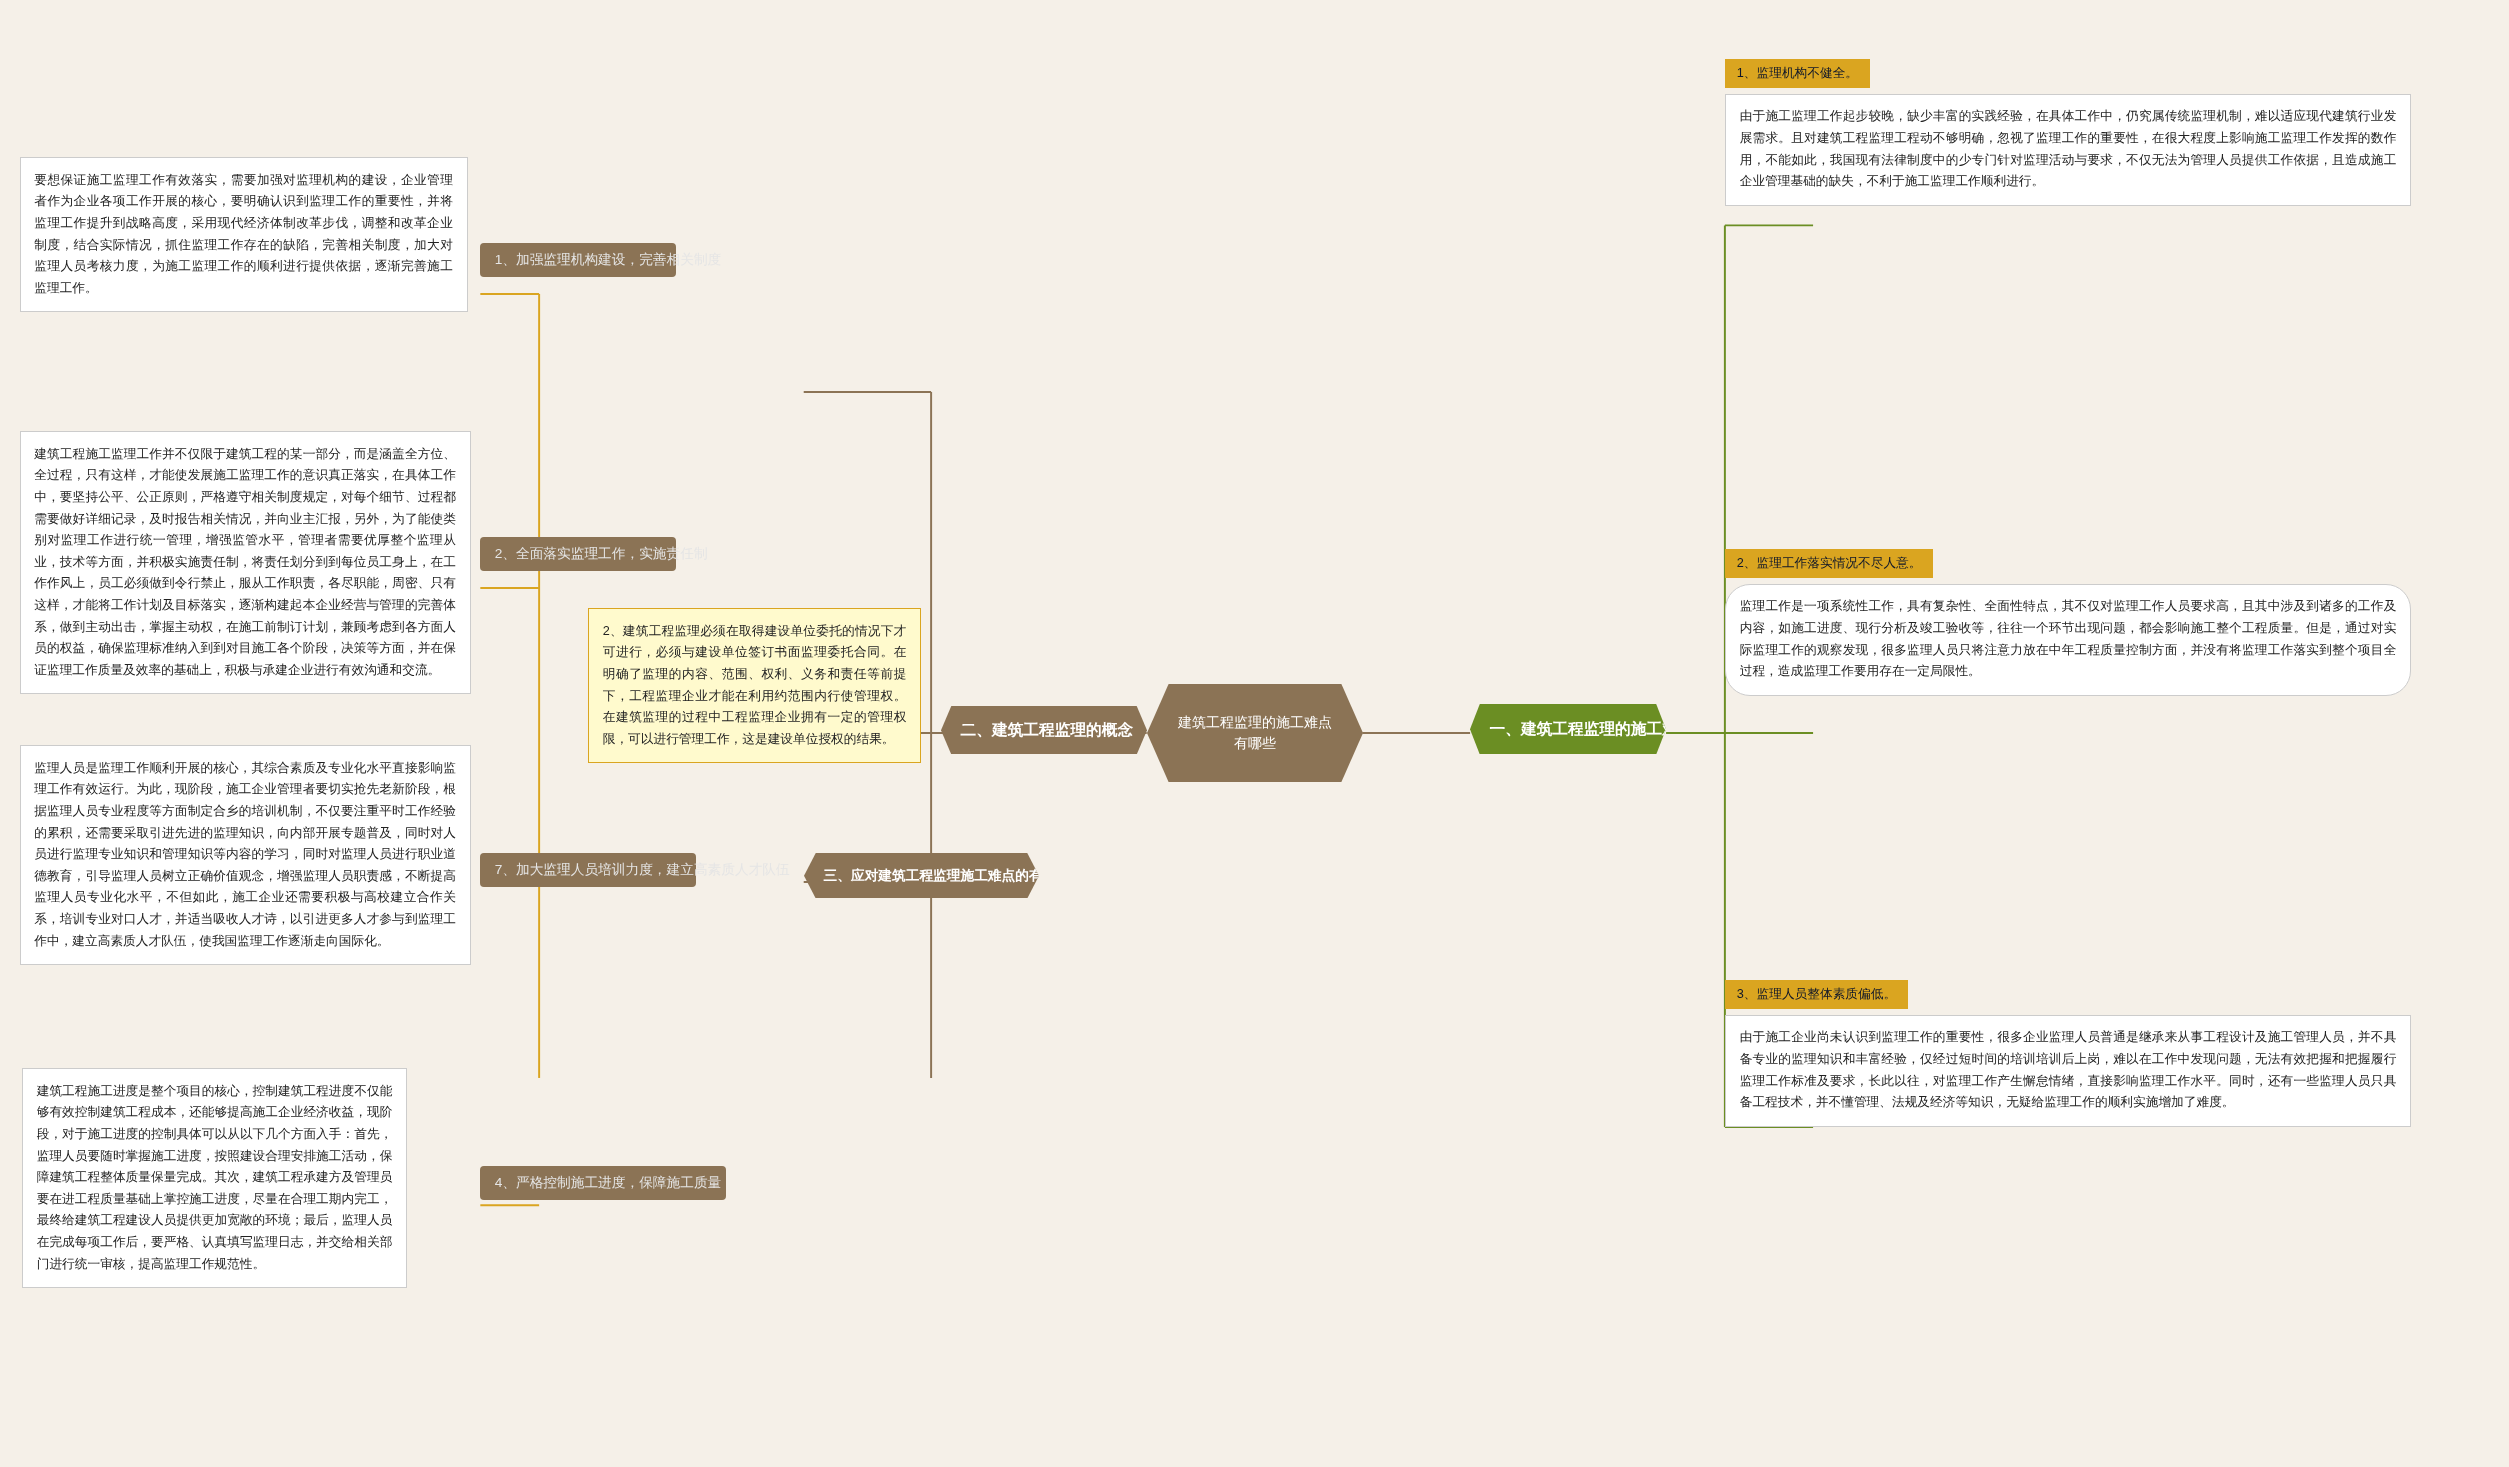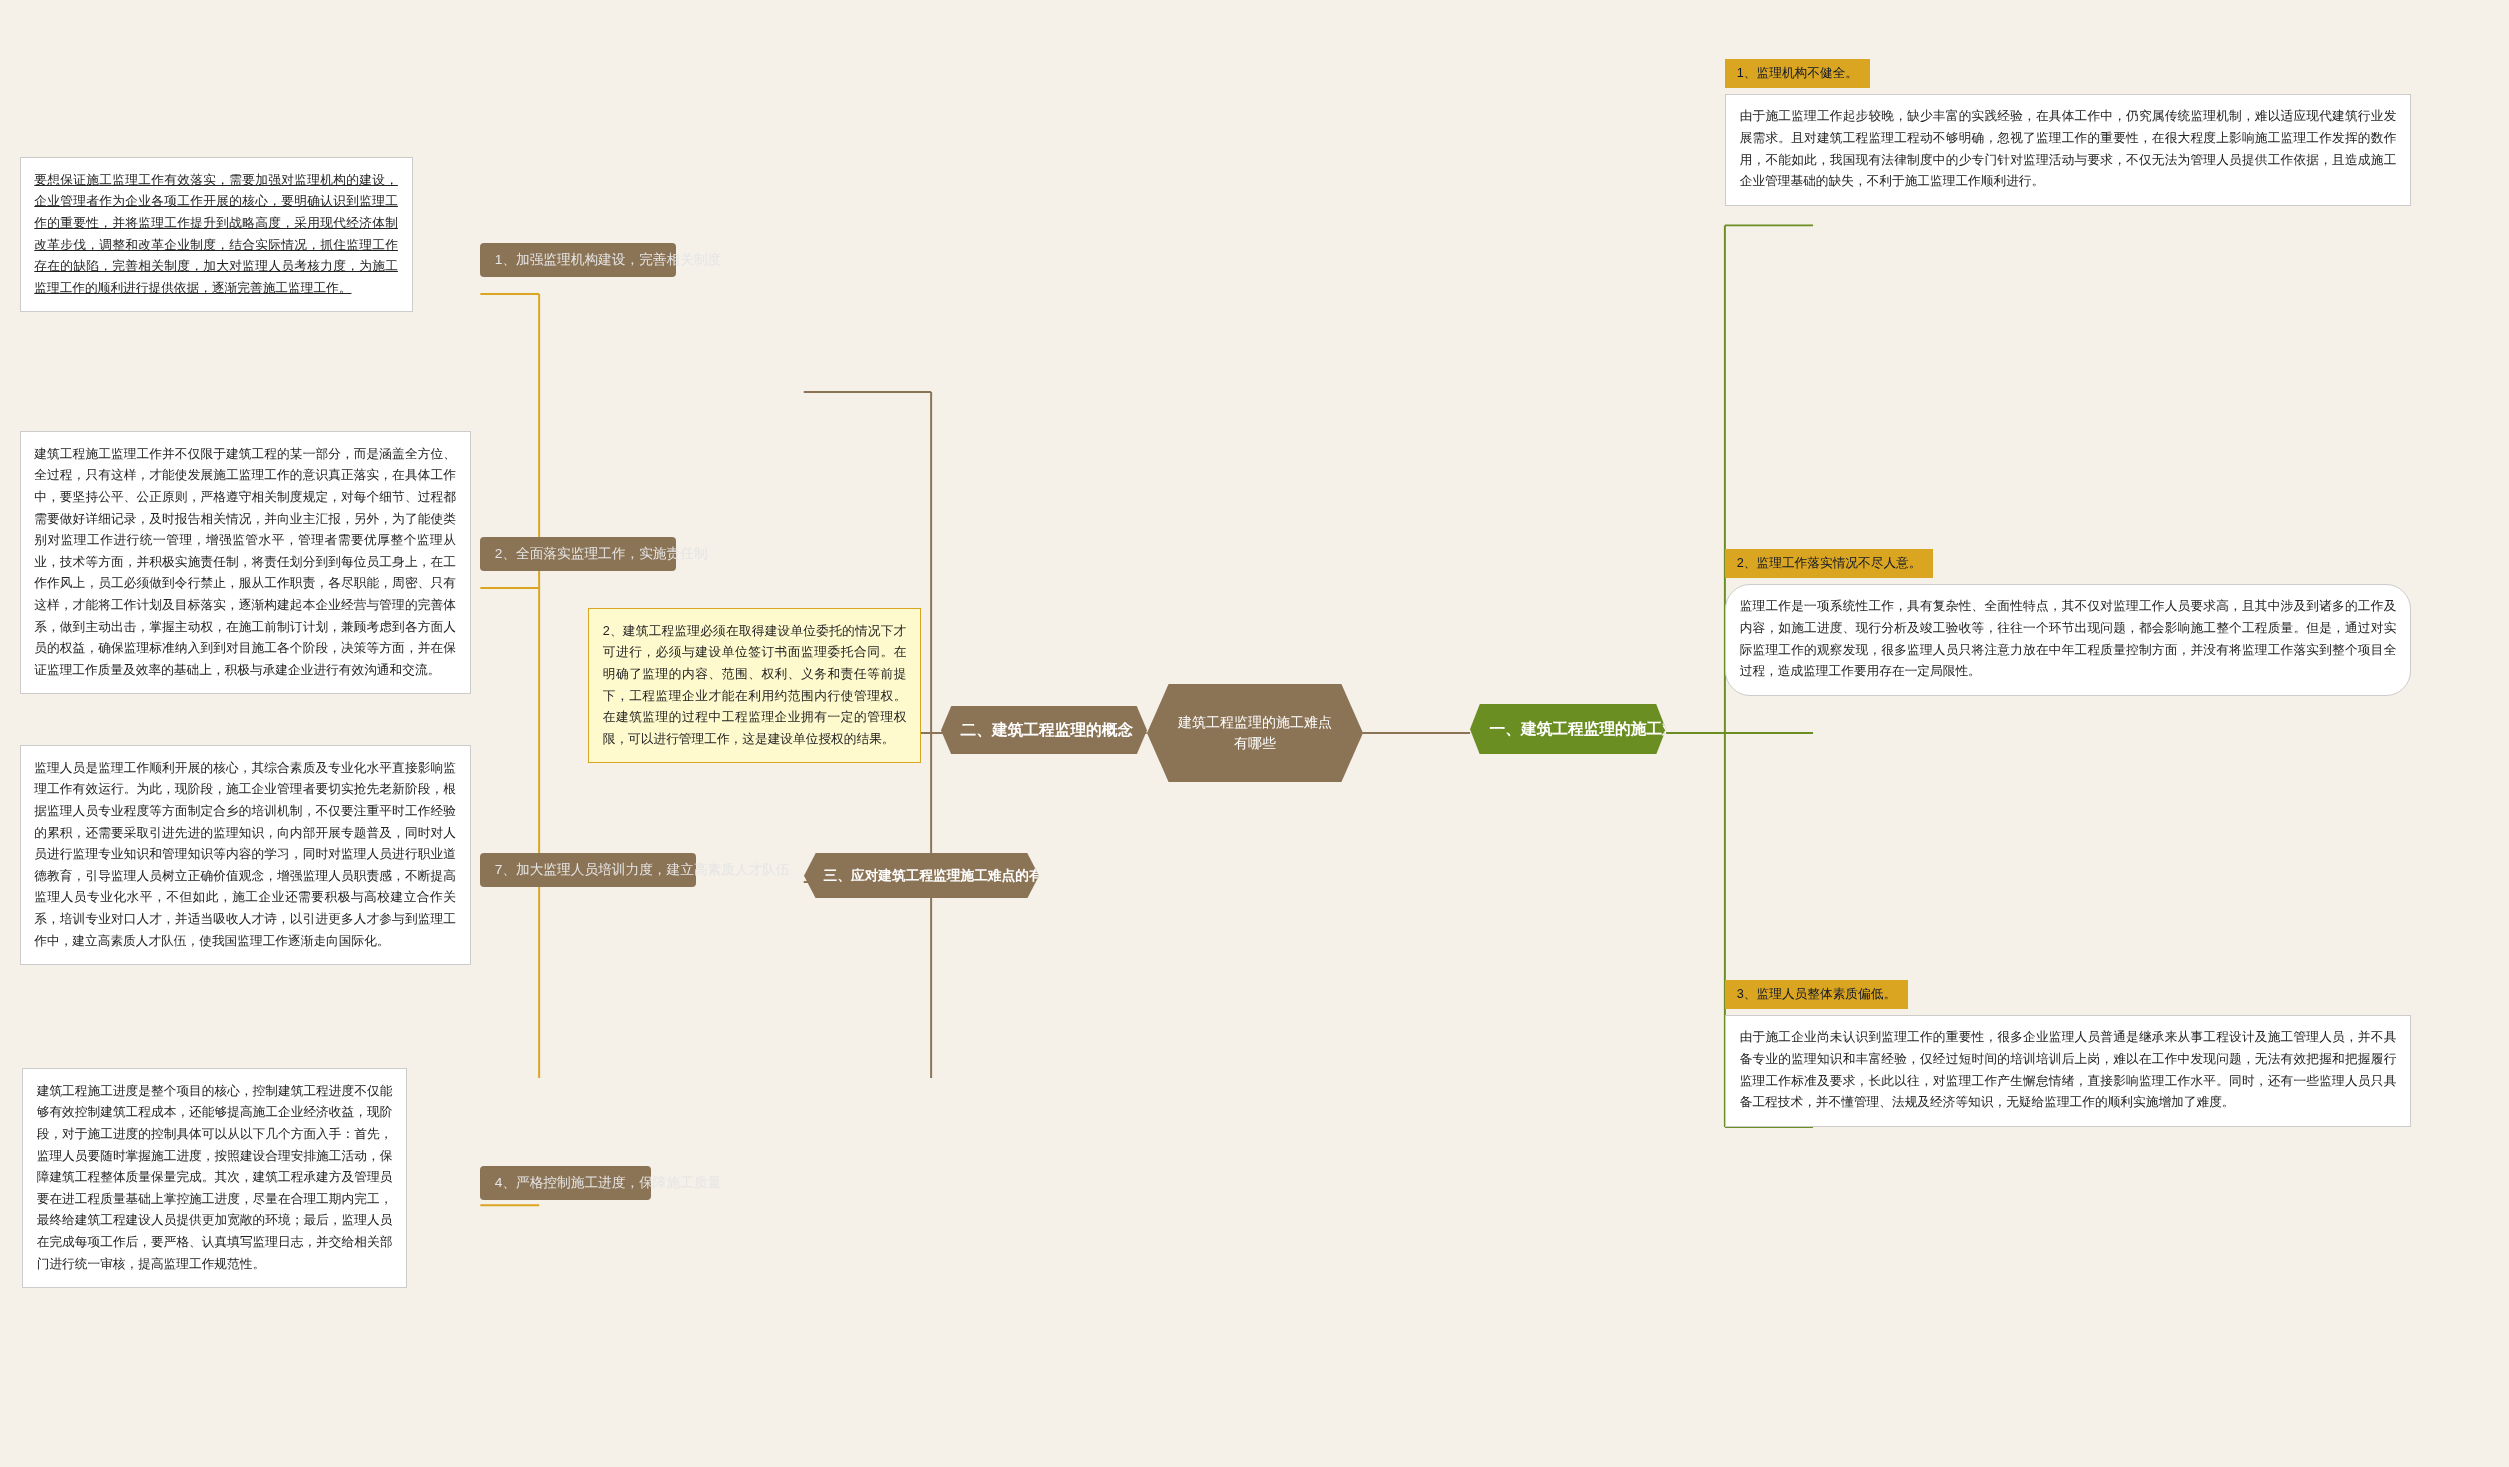--- a/index.html
+++ b/index.html
@@ -199,41 +199,41 @@
   </div>
 
   <div class="node section-header" style="left:804px; top:853px; width:235px; padding:13.7px 19.6px; font-size:13.7px;">
     <span>三、应对建筑工程监理施工难点的有效措施</span>
   </div>
 
   <div class="node sub-label" style="left:480px; top:243px; width:196px;">
     <span>1、加强监理机构建设，完善相关制度</span>
   </div>
 
-  <div class="node text-box" style="left:19.6px; top:157px; width:393px;text-decoration:underline;">
+  <div class="node text-box" style="left:19.6px; top:157px; width:448px;">
     <span>要想保证施工监理工作有效落实，需要加强对监理机构的建设，企业管理者作为企业各项工作开展的核心，要明确认识到监理工作的重要性，并将监理工作提升到战略高度，采用现代经济体制改革步伐，调整和改革企业制度，结合实际情况，抓住监理工作存在的缺陷，完善相关制度，加大对监理人员考核力度，为施工监理工作的顺利进行提供依据，逐渐完善施工监理工作。</span>
   </div>
 
   <div class="node sub-label" style="left:480px; top:537px; width:196px;">
     <span>2、全面落实监理工作，实施责任制</span>
   </div>
 
   <div class="node text-box" style="left:19.6px; top:431px; width:451px;">
     <span>建筑工程施工监理工作并不仅限于建筑工程的某一部分，而是涵盖全方位、全过程，只有这样，才能使发展施工监理工作的意识真正落实，在具体工作中，要坚持公平、公正原则，严格遵守相关制度规定，对每个细节、过程都需要做好详细记录，及时报告相关情况，并向业主汇报，另外，为了能使类别对监理工作进行统一管理，增强监管水平，管理者需要优厚整个监理从业，技术等方面，并积极实施责任制，将责任划分到到每位员工身上，在工作作风上，员工必须做到令行禁止，服从工作职责，各尽职能，周密、只有这样，才能将工作计划及目标落实，逐渐构建起本企业经营与管理的完善体系，做到主动出击，掌握主动权，在施工前制订计划，兼顾考虑到各方面人员的权益，确保监理标准纳入到到对目施工各个阶段，决策等方面，并在保证监理工作质量及效率的基础上，积极与承建企业进行有效沟通和交流。</span>
   </div>
 
   <div class="node sub-label" style="left:480px; top:853px; width:216px;">
     <span>7、加大监理人员培训力度，建立高素质人才队伍</span>
   </div>
 
   <div class="node text-box" style="left:19.6px; top:745px; width:451px;">
     <span>监理人员是监理工作顺利开展的核心，其综合素质及专业化水平直接影响监理工作有效运行。为此，现阶段，施工企业管理者要切实抢先老新阶段，根据监理人员专业程度等方面制定合乡的培训机制，不仅要注重平时工作经验的累积，还需要采取引进先进的监理知识，向内部开展专题普及，同时对人员进行监理专业知识和管理知识等内容的学习，同时对监理人员进行职业道德教育，引导监理人员树立正确价值观念，增强监理人员职责感，不断提高监理人员专业化水平，不但如此，施工企业还需要积极与高校建立合作关系，培训专业对口人才，并适当吸收人才诗，以引进更多人才参与到监理工作中，建立高素质人才队伍，使我国监理工作逐渐走向国际化。</span>
   </div>
 
-  <div class="node sub-label" style="left:480px; top:1166px; width:171px;">
+  <div class="node sub-label" style="left:480px; top:1166px; width:246px;">
     <span>4、严格控制施工进度，保障施工质量</span>
   </div>
 
   <div class="node text-box" style="left:22px; top:1068px; width:385px;">
     <span>建筑工程施工进度是整个项目的核心，控制建筑工程进度不仅能够有效控制建筑工程成本，还能够提高施工企业经济收益，现阶段，对于施工进度的控制具体可以从以下几个方面入手：首先，监理人员要随时掌握施工进度，按照建设合理安排施工活动，保障建筑工程整体质量保量完成。其次，建筑工程承建方及管理员要在进工程质量基础上掌控施工进度，尽量在合理工期内完工，最终给建筑工程建设人员提供更加宽敞的环境；最后，监理人员在完成每项工作后，要严格、认真填写监理日志，并交给相关部门进行统一审核，提高监理工作规范性。</span>
   </div>
 
 </div>
 
 

